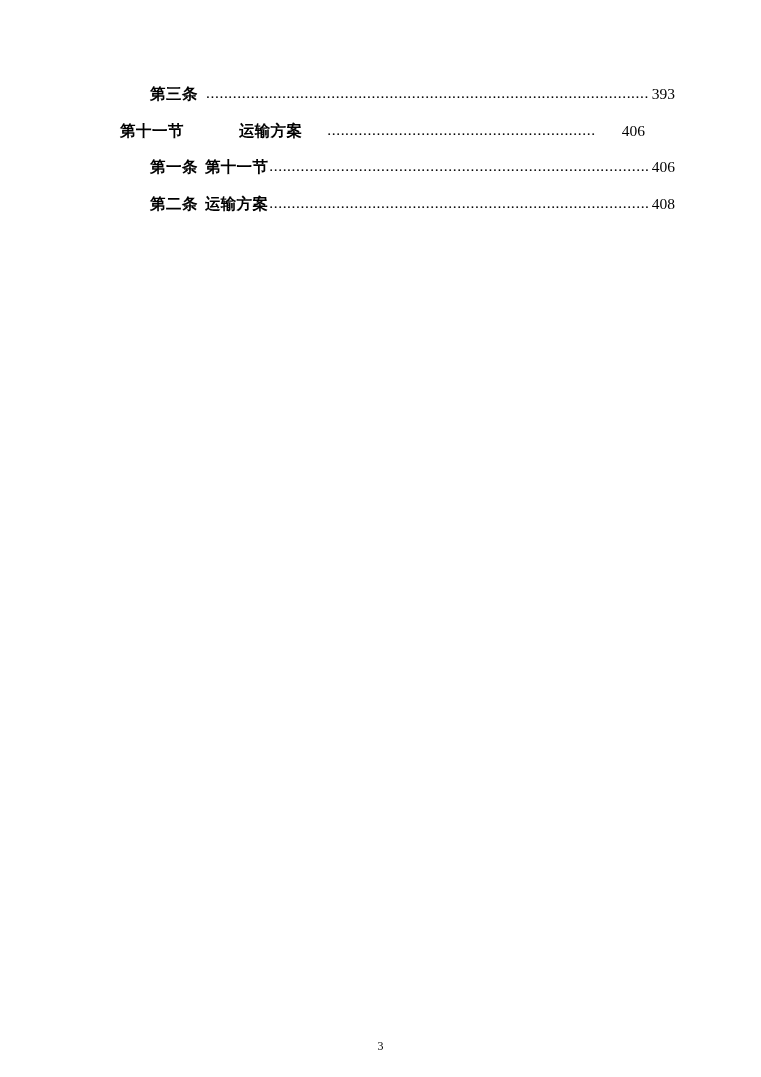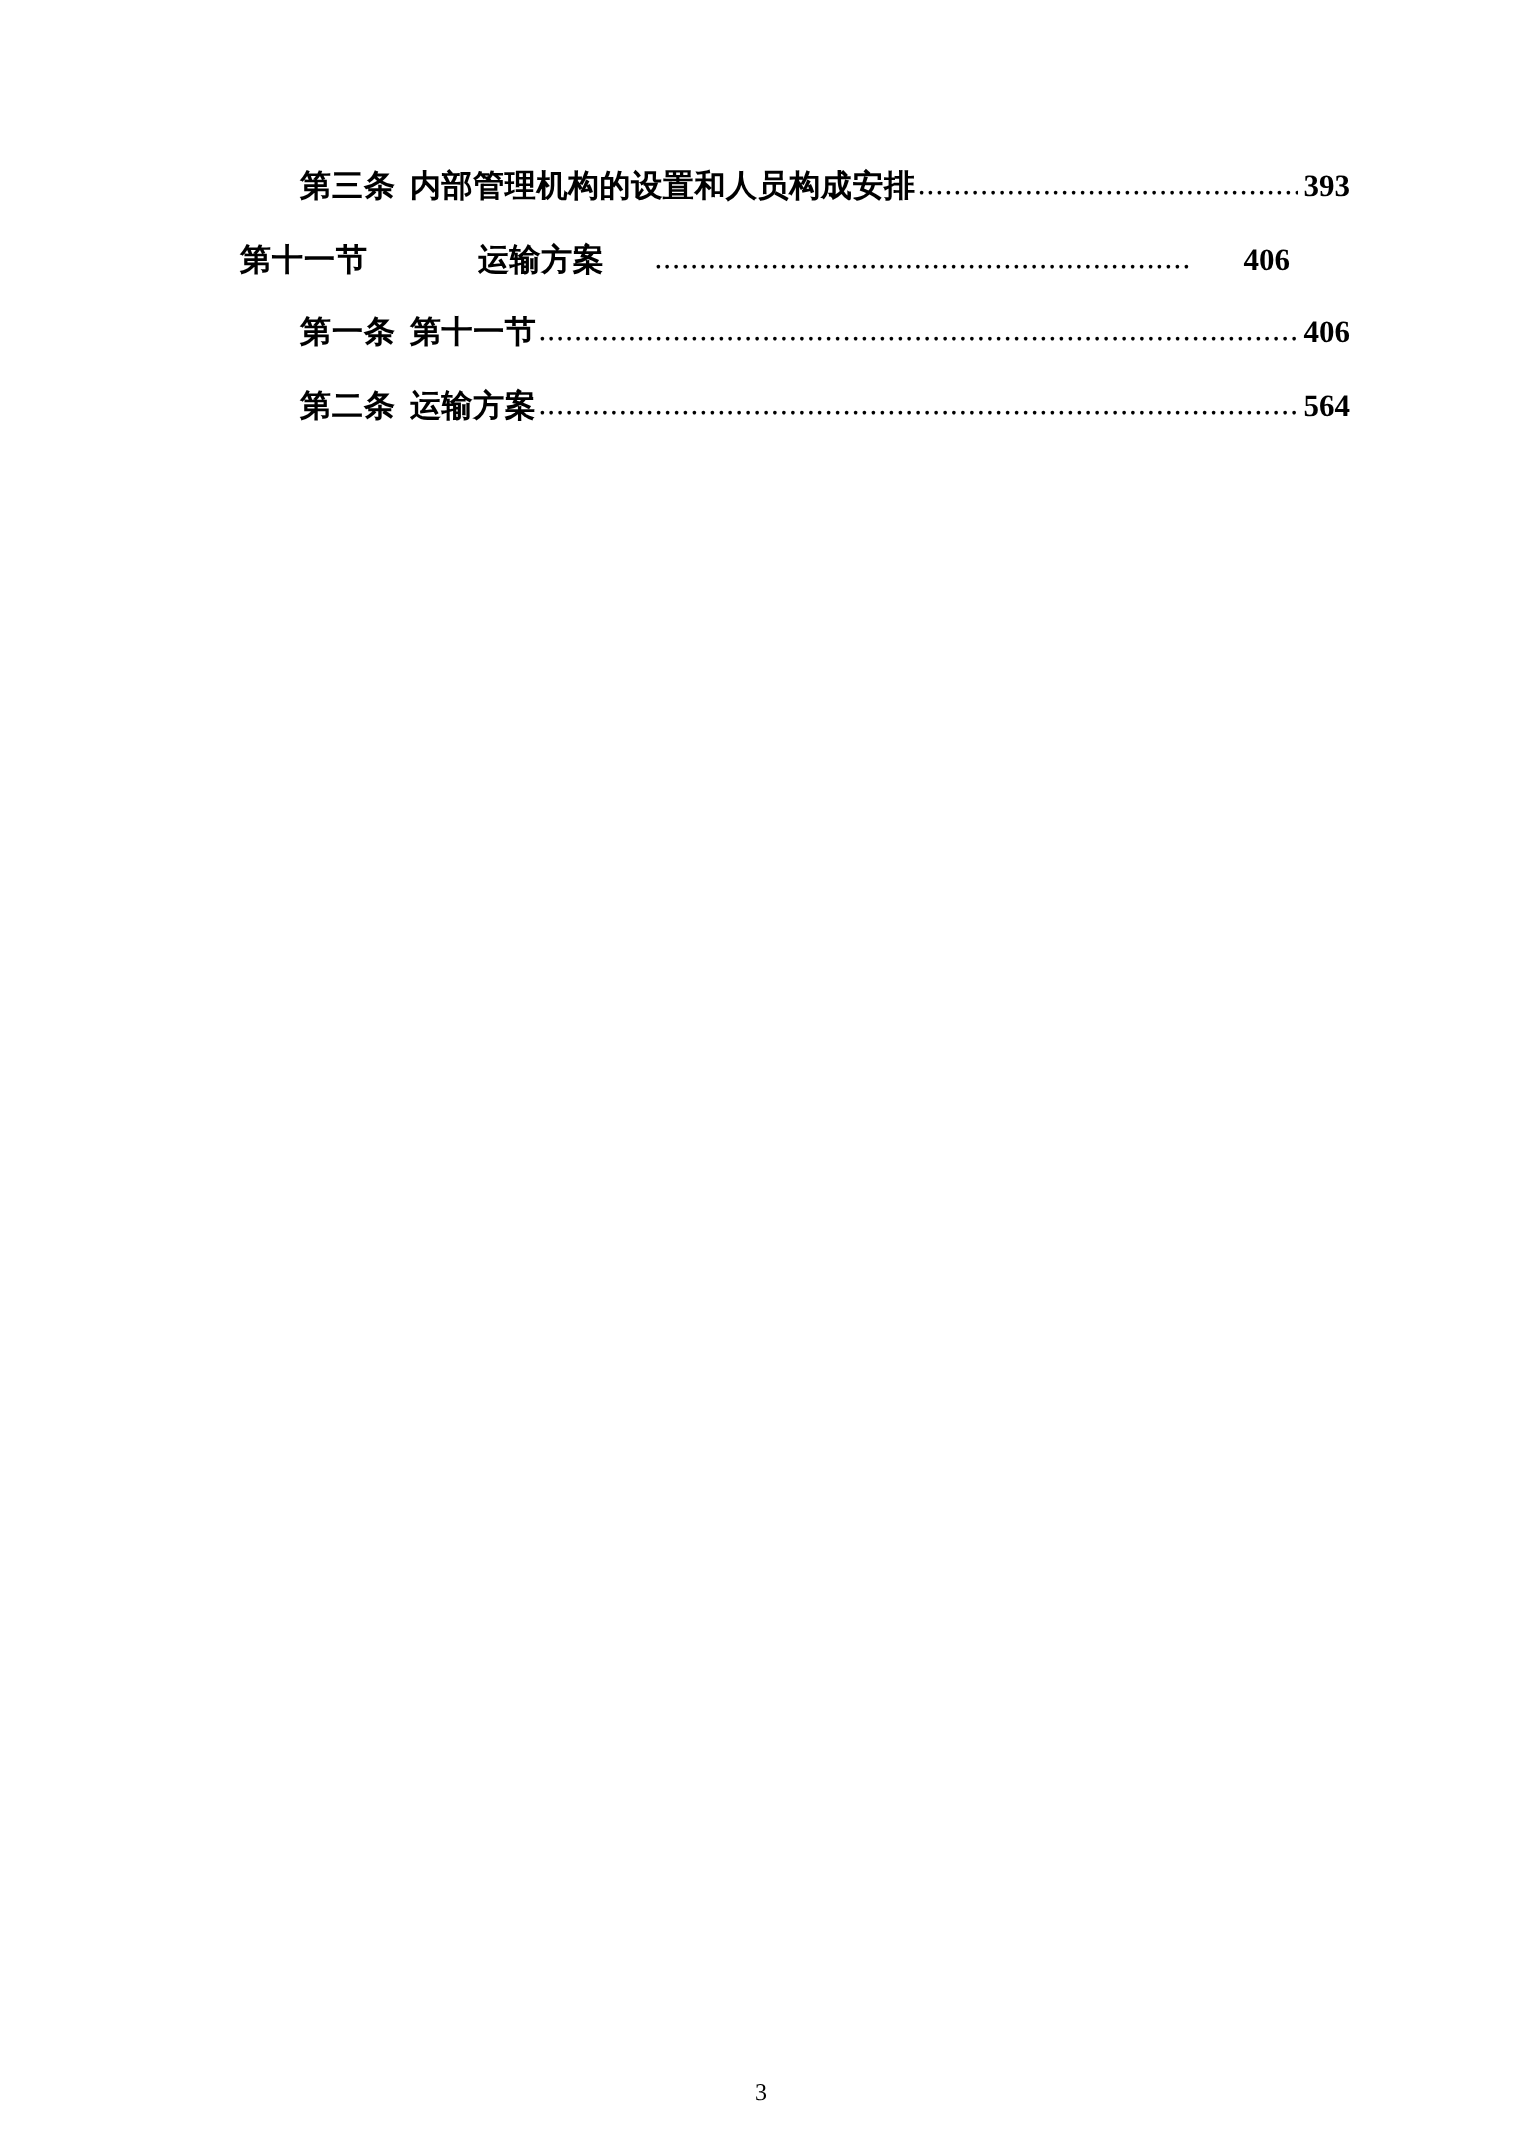--- a/index.html
+++ b/index.html
@@ -61,21 +61,21 @@
     font-size: 15.5px;
     letter-spacing: 0.6px;
     position: relative;
     top: -1px;
   }
   .toc-leader::before {
     content: "........................................................................................................................";
   }
   .toc-page {
     flex: 0 0 auto;
-    font-weight: bold;
+    font-weight: normal;
     padding-left: 2px;
     font-family: "Liberation Serif", "DejaVu Serif", serif;
     text-align: right;
   }
   .page-number {
     position: absolute;
     left: 0;
     right: 0;
     top: 1039px;
     text-align: center;
@@ -87,21 +87,20 @@
 </head>
 <body>
 
 <div class="page">
 
   <div class="toc">
 
     <div class="toc-entry level-2">
       <span class="toc-label">第三条</span>
       <span class="toc-gap"></span>
-      <span class="toc-title">内部管理机构的设置和人员构成安排</span>
       <span class="toc-leader"></span>
       <span class="toc-page">393</span>
     </div>
 
 
     <div class="toc-entry level-1">
       <span class="toc-label">第十一节</span>
       <span class="toc-gap"></span>
       <span class="toc-title">运输方案</span>
       <span class="toc-leader"></span>
@@ -114,20 +113,20 @@
       <span class="toc-title">第十一节</span>
       <span class="toc-leader"></span>
       <span class="toc-page">406</span>
     </div>
 
     <div class="toc-entry level-2">
       <span class="toc-label">第二条</span>
       <span class="toc-gap"></span>
       <span class="toc-title">运输方案</span>
       <span class="toc-leader"></span>
-      <span class="toc-page">564</span>
+      <span class="toc-page">408</span>
     </div>
 
   </div>
 
   <div class="page-number">3</div>
 
 </div>
 
 </body></html>

